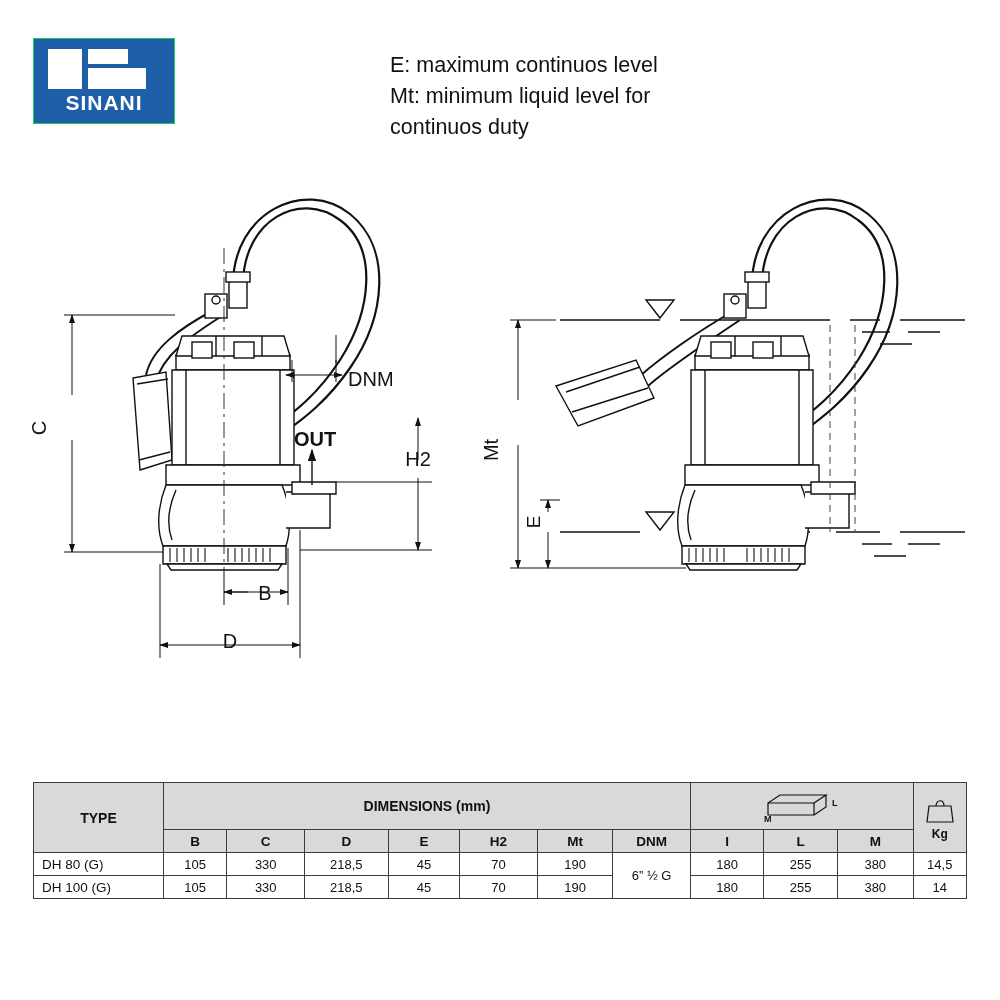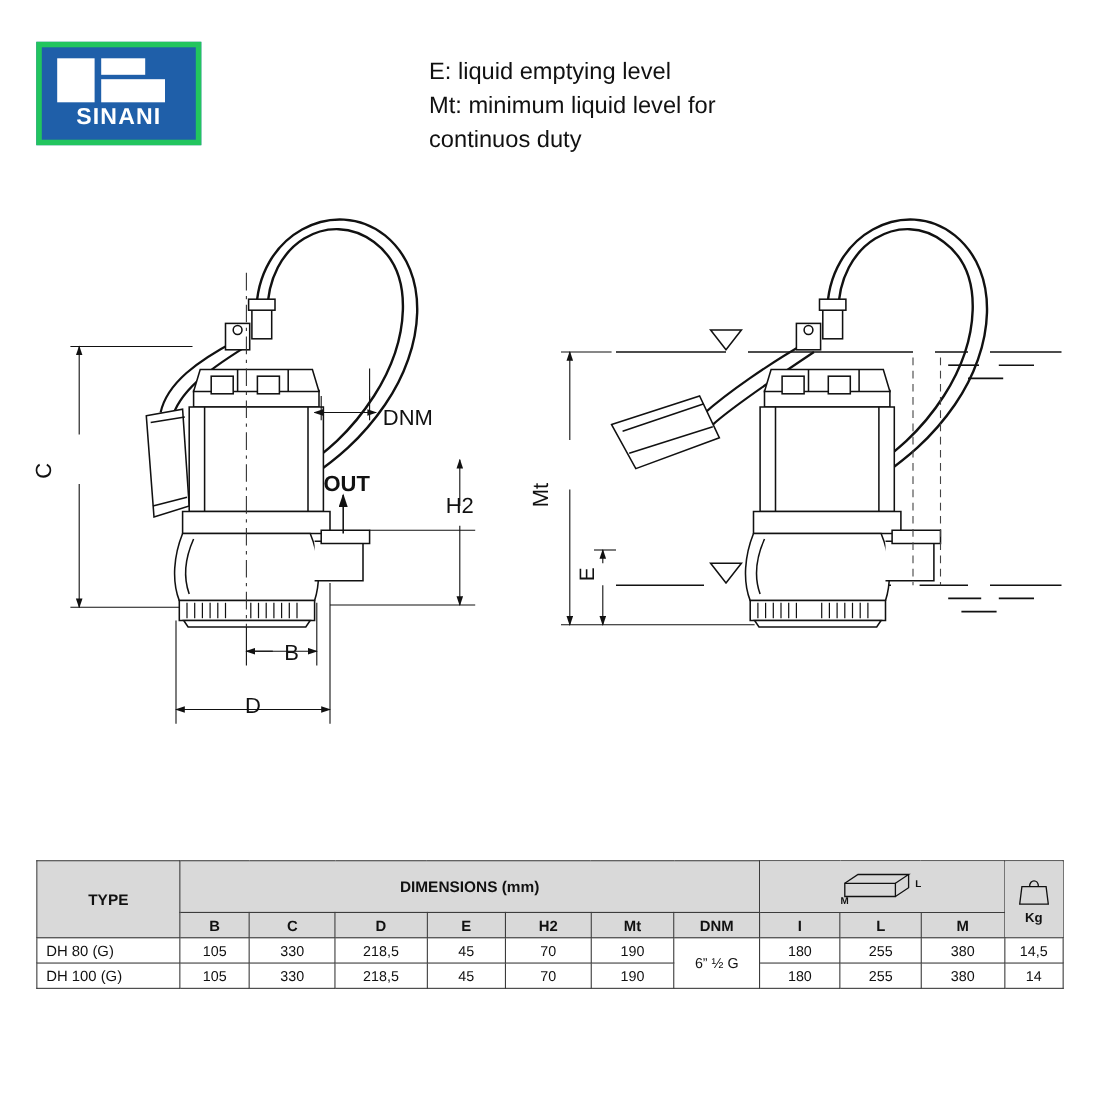--- a/index.html
+++ b/index.html
@@ -10,21 +10,21 @@
     color:#1b1b1b;
     position:relative;
     overflow:hidden;
   }
   .page{position:relative;width:1000px;height:1000px;}
 
   
   .logo{
     position:absolute;left:33px;top:38px;width:140px;height:84px;
     background:#1f5fa9;
-    border:5px solid #22c55e;
+    border:1px solid #22c55e;
   }
   .logo .mark{
     position:absolute;left:14px;top:10px;width:112px;height:40px;
   }
   .logo .mark .blk{position:absolute;background:#ffffff;}
   .logo .mark .b1{left:0;top:0;width:34px;height:40px;}
   .logo .mark .b2{left:40px;top:0;width:40px;height:15px;}
   .logo .mark .b3{left:40px;top:19px;width:58px;height:21px;}
   .logo .word{
     position:absolute;left:0;right:0;top:52px;text-align:center;
@@ -69,21 +69,21 @@
   <div class="logo">
     <div class="mark">
       <div class="blk b1"></div>
       <div class="blk b2"></div>
       <div class="blk b3"></div>
     </div>
     <div class="word">SINANI</div>
   </div>
 
   <div class="legend">
-    <div>E: liquid emptying level</div>
+    <div>E: maximum continuos level</div>
     <div>Mt: minimum liquid level for</div>
     <div>continuos duty</div>
   </div>
 
   <div class="drawing">
     <svg width="1000" height="560" viewBox="0 0 1000 560" xmlns="http://www.w3.org/2000/svg">
       <defs>
         <marker id="ar" markerWidth="9" markerHeight="9" refX="8" refY="3" orient="auto" markerUnits="strokeWidth">
           <path d="M0,0 L9,3 L0,6 z" fill="#111"></path>
         </marker>

